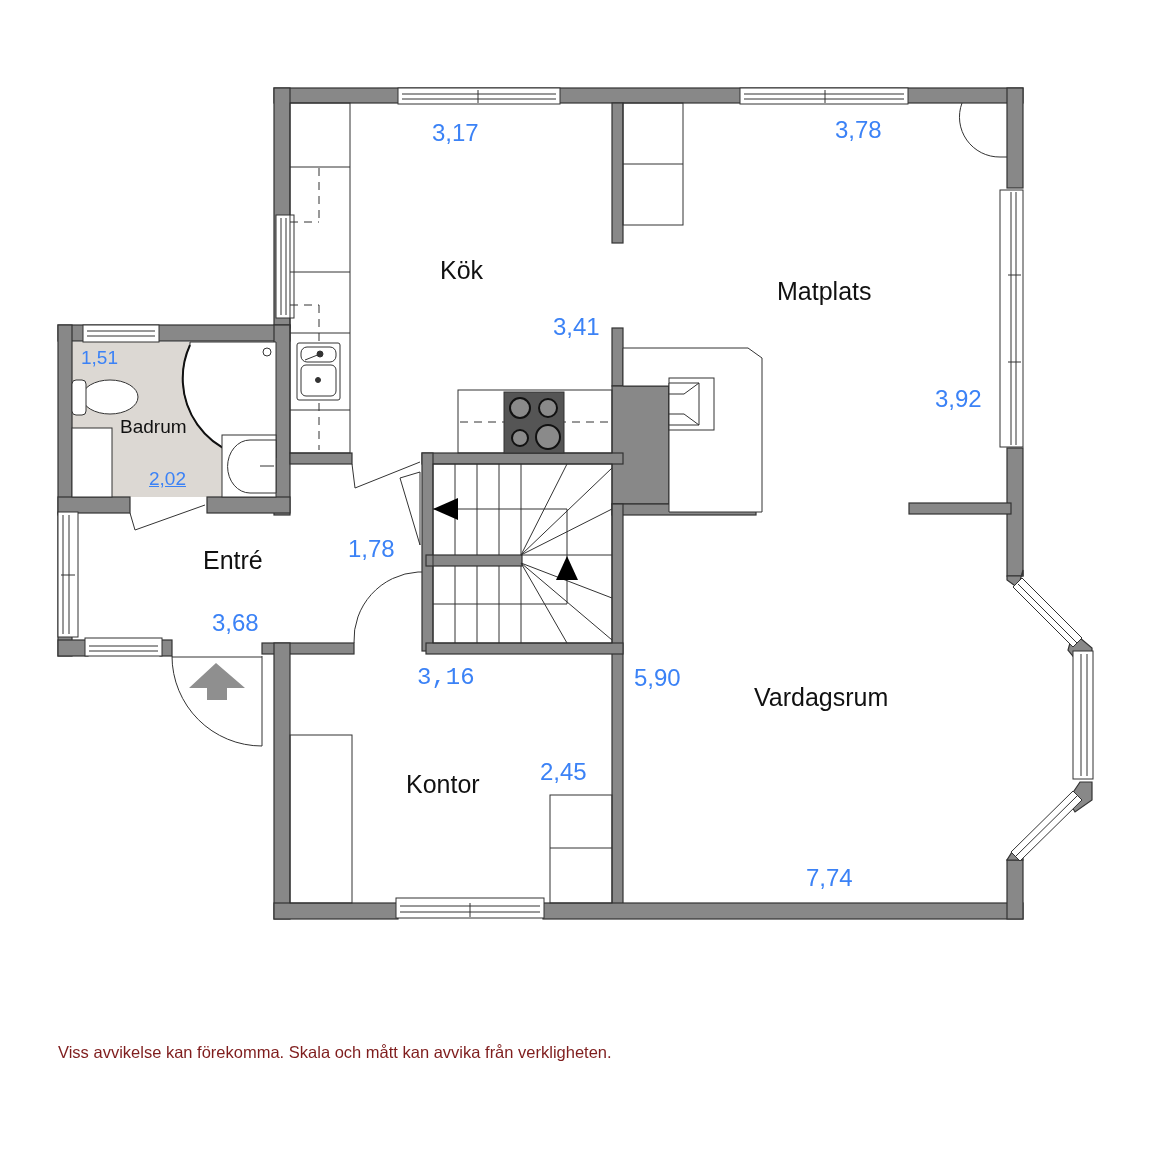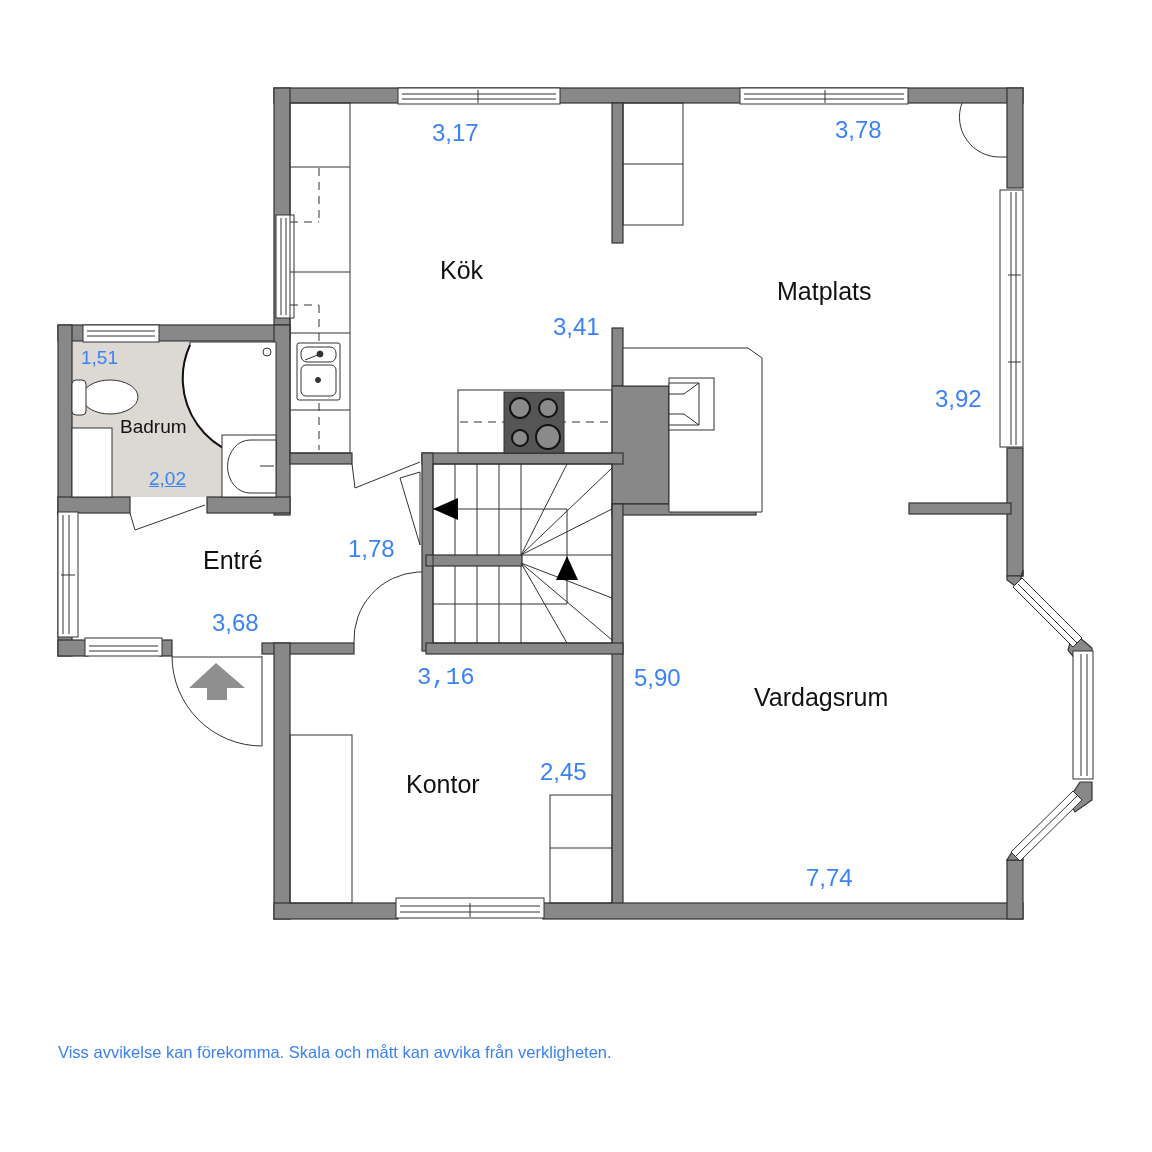--- a/index.html
+++ b/index.html
@@ -2,21 +2,21 @@
 <html><head>
 <meta charset="utf-8">
 <style>
   html, body { margin: 0; padding: 0; background: #ffffff; }
   body { width: 1152px; height: 1152px; position: relative; overflow: hidden;
          font-family: "Liberation Sans", "DejaVu Sans", sans-serif; }
   #plan { position: absolute; left: 0; top: 0; }
   .lbl { position: absolute; color: #111; font-size: 25px; line-height: 1; white-space: nowrap; }
   .dim { position: absolute; color: #3b82f6; font-size: 24px; line-height: 1; white-space: nowrap; }
   .small { font-size: 19px; }
-  .disclaimer { position: absolute; left: 58px; top: 1043px; font-size: 16.5px; color: #3b82f6;
+  .disclaimer { position: absolute; left: 58px; top: 1043px; font-size: 16.5px; color: #7f1d1d;
                 white-space: nowrap; }
 </style>
 </head>
 <body>
 
 <svg id="plan" width="1152" height="1152" viewBox="0 0 1152 1152" xmlns="http://www.w3.org/2000/svg">
 
   <rect x="72" y="342" width="204" height="155" fill="#dcd8d3"></rect>
 
   <g fill="#888888" stroke="#333" stroke-width="1.2">

